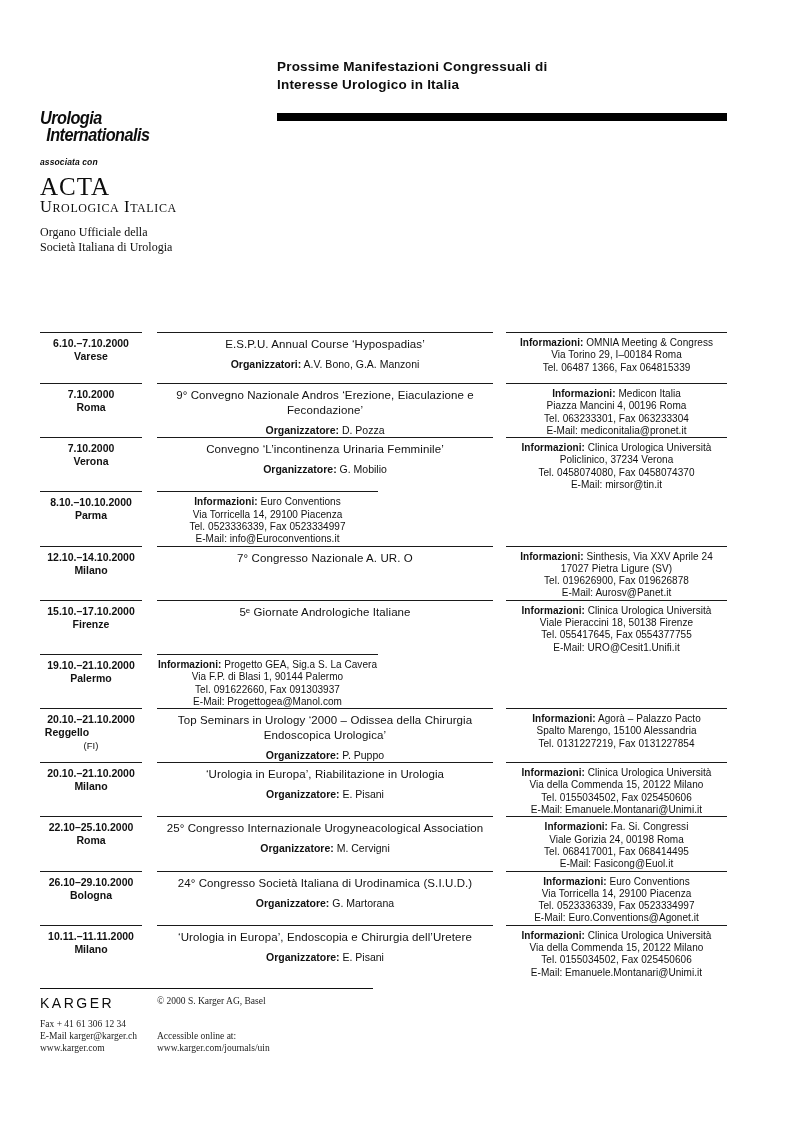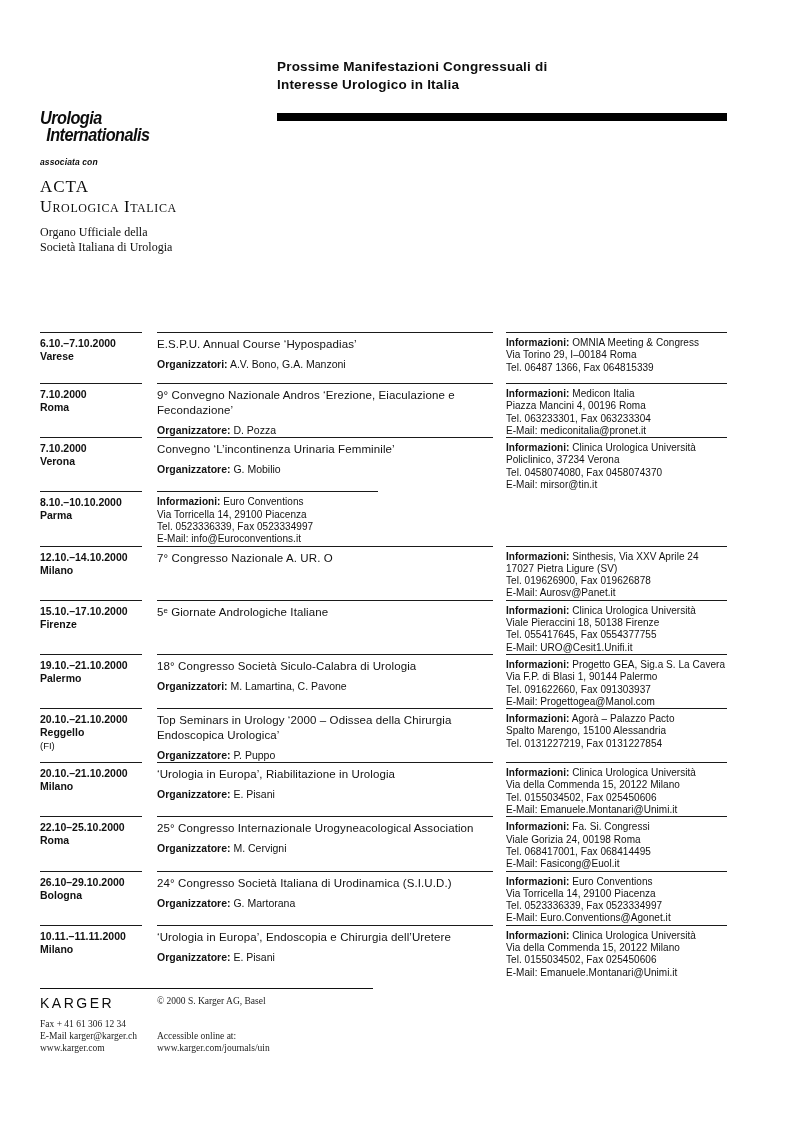--- a/index.html
+++ b/index.html
@@ -20,34 +20,34 @@
   
   .brand{position:absolute;left:40px;top:110px;width:210px;color:#0d0d0d;}
   .brand .jname{
     font-style:italic;font-weight:bold;font-size:18.5px;line-height:16.5px;
     letter-spacing:-0.6px;transform:scaleX(.88);transform-origin:left top;
   }
   .brand .jname .l2{padding-left:7px;display:block;}
   .brand .assoc{font-style:italic;font-size:9.5px;margin-top:13px;letter-spacing:.1px;
     font-family:"Liberation Sans","DejaVu Sans",sans-serif;font-weight:bold;transform:scaleX(.9);transform-origin:left top;}
   .brand .acta1{
-    font-family:"Liberation Serif","DejaVu Serif",serif;font-size:17px;line-height:24px;
+    font-family:"Liberation Serif","DejaVu Serif",serif;font-size:25px;line-height:24px;
     margin-top:8px;letter-spacing:1px;
   }
   .brand .acta2{
     font-family:"Liberation Serif","DejaVu Serif",serif;font-variant:small-caps;
     font-size:16.5px;line-height:16px;letter-spacing:.6px;
   }
   .brand .organo{
     font-family:"Liberation Serif","DejaVu Serif",serif;font-size:12px;line-height:14.5px;margin-top:10px;
   }
 
   
   .events{position:absolute;left:40px;top:332px;width:690px;}
-  .row{display:flex;min-height:51px;align-items:stretch;}
+  .row{display:flex;min-height:51px;align-items:stretch;text-align:center;}
   .cell{border-top:1.5px solid #1a1a1a;padding-top:4px;box-sizing:border-box;}
   .c-date{width:102px;margin-right:15px;}
   .c-title{width:336px;margin-right:13px;}
   .c-info{width:221px;}
   .date,.loc{font-size:10.5px;font-weight:bold;line-height:13px;}
   .loc-note{font-weight:normal;font-size:9.5px;padding-left:48px;}
   .title{font-size:11.5px;line-height:15px;letter-spacing:.1px;}
   .org{font-size:10.5px;line-height:13px;margin-top:6px;}
   .info-line{font-size:10px;line-height:12.3px;letter-spacing:.05px;}
 
@@ -188,24 +188,20 @@
         <div class="info-line">Tel. 055417645, Fax 0554377755</div>
         <div class="info-line">E-Mail: URO@Cesit1.Unifi.it</div>
       </div>
   </div>
 
   <div class="row">
     <div class="cell c-date">
       <div class="date">19.10.–21.10.2000</div>
       <div class="loc"><span>Palermo</span></div>
     </div>
-    <div class="cell c-title">
-      <div class="title">18° Congresso Società Siculo-Calabra di Urologia</div>
-      <div class="org"><span class="b">Organizzatori:</span> <span>M. Lamartina, C. Pavone</span></div>
-    </div>
     <div class="cell c-info">
       <div class="info-line"><span class="b">Informazioni:</span> <span>Progetto GEA, Sig.a S. La Cavera</span></div>
     <div class="info-line">Via F.P. di Blasi 1, 90144 Palermo</div>
         <div class="info-line">Tel. 091622660, Fax 091303937</div>
         <div class="info-line">E-Mail: Progettogea@Manol.com</div>
       </div>
   </div>
 
   <div class="row">
     <div class="cell c-date">

